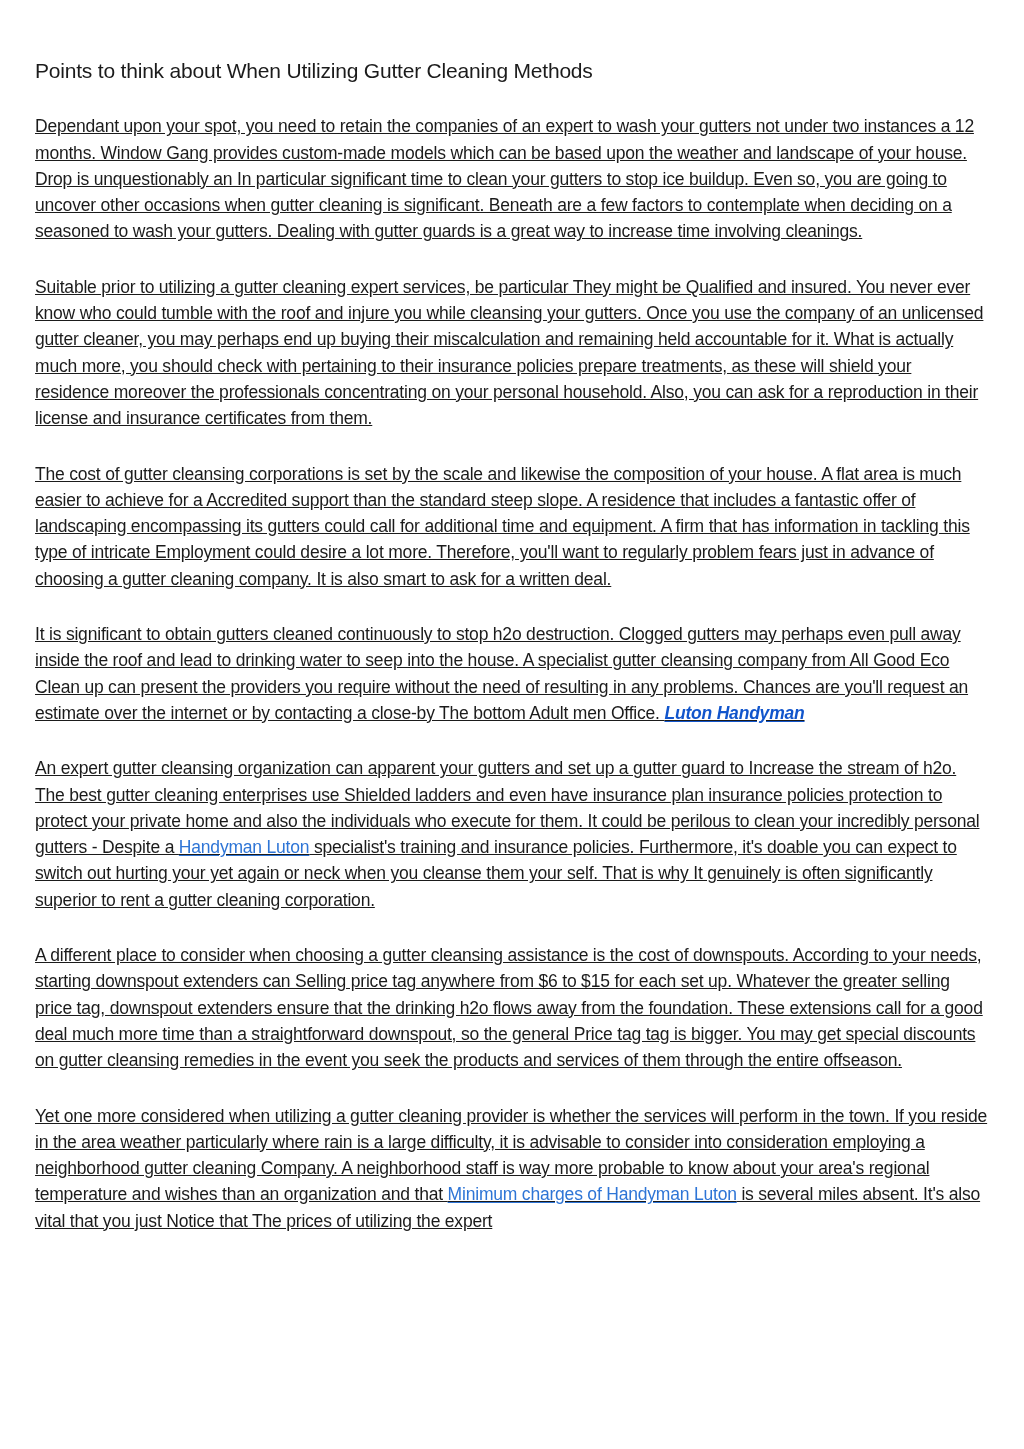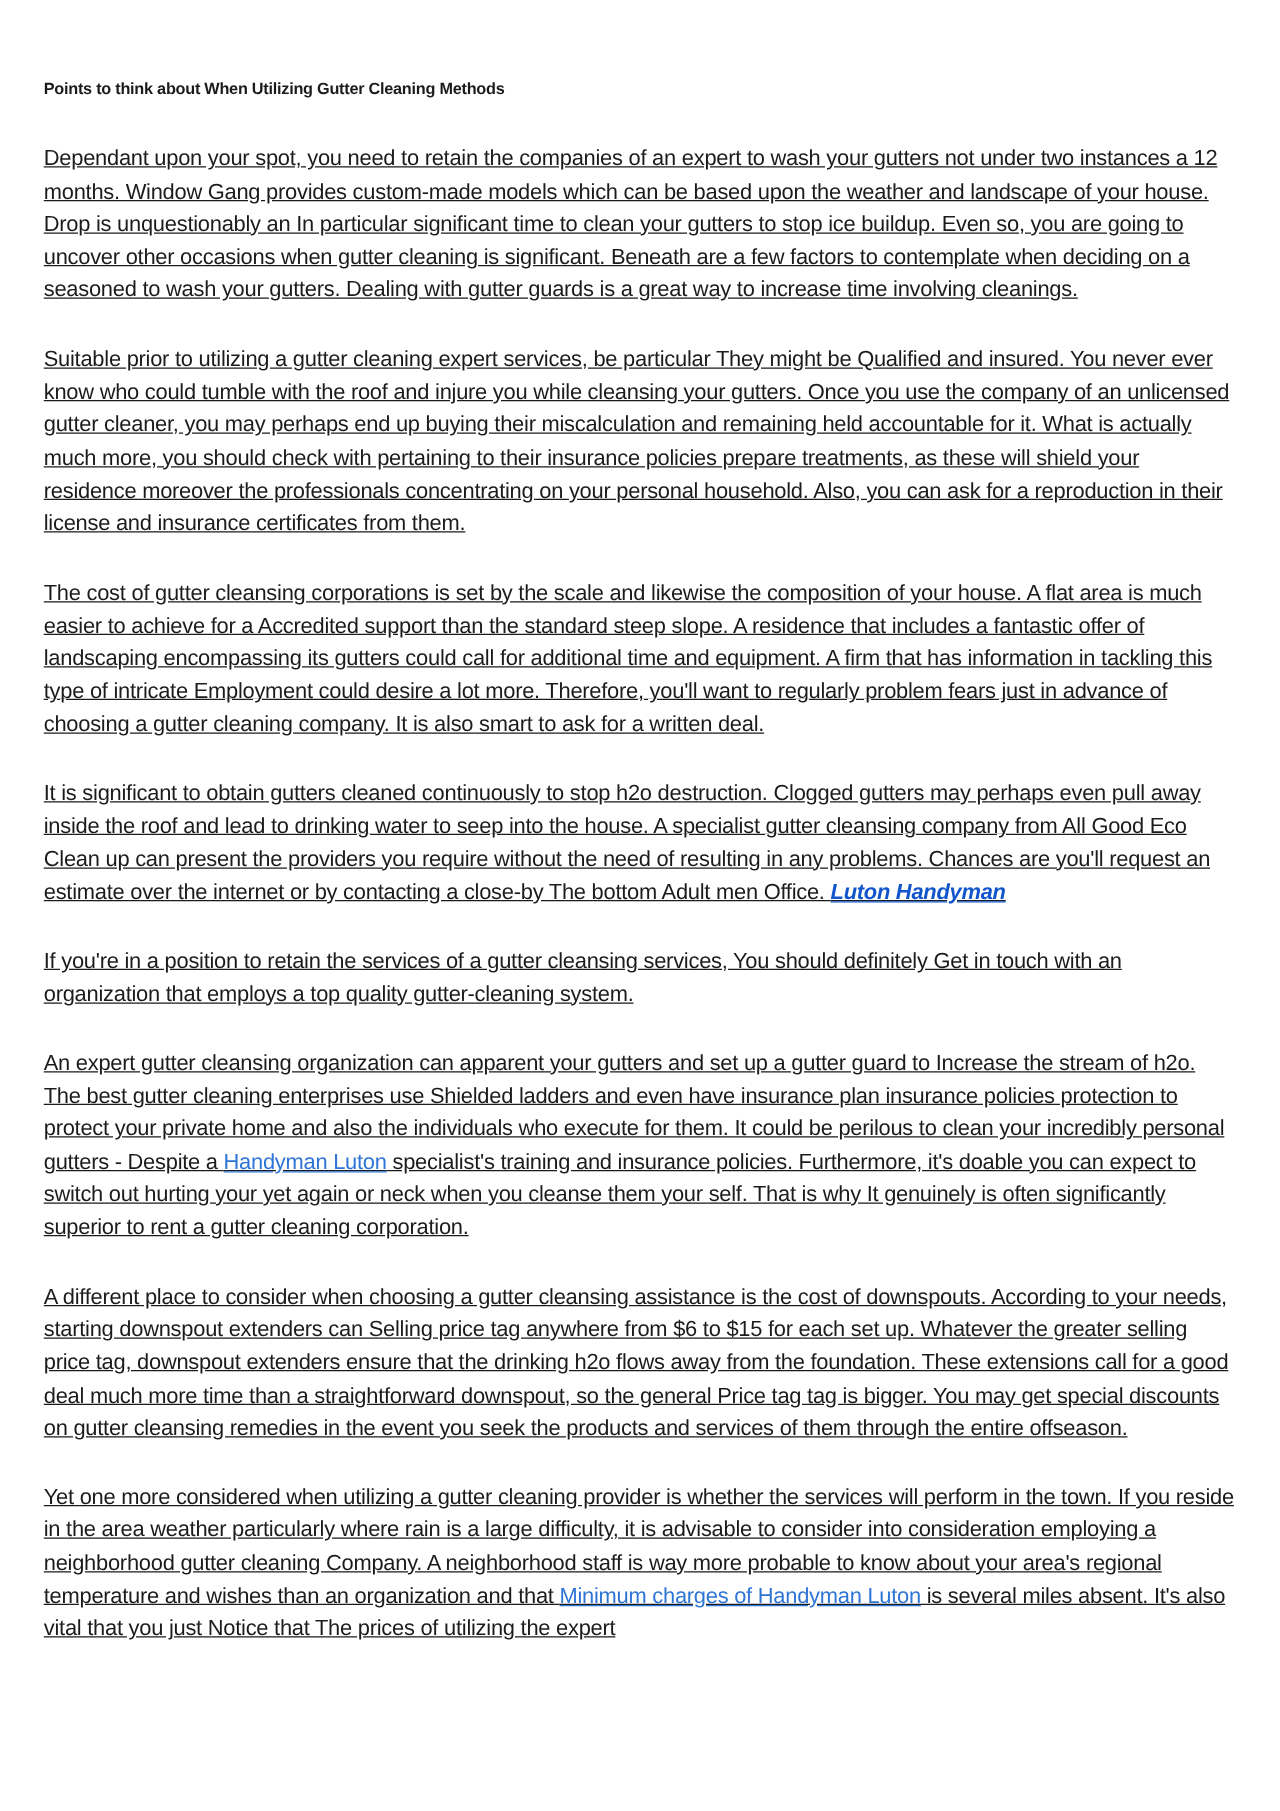--- a/index.html
+++ b/index.html
@@ -14,22 +14,22 @@
     padding: 58px 34px 0 35px;
     background: var(--background, #ffffff);
     font-family: "Liberation Sans", sans-serif;
     font-size: 17.5px;
     line-height: 26.3px;
     letter-spacing: -0.2px;
     color: var(--text, #1b1b1b);
     overflow: hidden;
   }
   .doc-title {
-    font-size: 13px;
-    font-weight: 700;
+    font-size: 21px;
+    font-weight: 400;
     line-height: 26.3px;
     margin: 0 0 29px 0;
   }
   .para {
     margin: 0 0 29px 0;
     max-width: 955px;
     text-decoration: underline;
   }
   a.link {
     text-decoration: underline;
@@ -63,23 +63,20 @@
   </p>
 
   <p class="para">
     <span>The cost of gutter cleansing corporations is set by the scale and likewise the composition of your house. A flat area is much easier to achieve for a Accredited support than the standard steep slope. A residence that includes a fantastic offer of landscaping encompassing its gutters could call for additional time and equipment. A firm that has information in tackling this type of intricate Employment could desire a lot more. Therefore, you'll want to regularly problem fears just in advance of choosing a gutter cleaning company. It is also smart to ask for a written deal.</span>
   </p>
 
   <p class="para">
     <span>It is significant to obtain gutters cleaned continuously to stop h2o destruction. Clogged gutters may perhaps even pull away inside the roof and lead to drinking water to seep into the house. A specialist gutter cleansing company from All Good Eco Clean up can present the providers you require without the need of resulting in any problems. Chances are you'll request an estimate over the internet or by contacting a close-by The bottom Adult men Office. </span><a class="link link-bold" href="#">Luton Handyman</a>
   </p>
 
-  <p class="para">
-    <span>If you're in a position to retain the services of a gutter cleansing services, You should definitely Get in touch with an organization that employs a top quality gutter-cleaning system.</span>
-  </p>
 
   <p class="para">
     <span>An expert gutter cleansing organization can apparent your gutters and set up a gutter guard to Increase the stream of h2o. The best gutter cleaning enterprises use Shielded ladders and even have insurance plan insurance policies protection to protect your private home and also the individuals who execute for them. It could be perilous to clean your incredibly personal gutters - Despite a </span><a class="link link-regular" href="#">Handyman Luton</a><span> specialist's training and insurance policies. Furthermore, it's doable you can expect to switch out hurting your yet again or neck when you cleanse them your self. That is why It genuinely is often significantly superior to rent a gutter cleaning corporation.</span>
   </p>
 
   <p class="para">
     <span>A different place to consider when choosing a gutter cleansing assistance is the cost of downspouts. According to your needs, starting downspout extenders can Selling price tag anywhere from $6 to $15 for each set up. Whatever the greater selling price tag, downspout extenders ensure that the drinking h2o flows away from the foundation. These extensions call for a good deal much more time than a straightforward downspout, so the general Price tag tag is bigger. You may get special discounts on gutter cleansing remedies in the event you seek the products and services of them through the entire offseason.</span>
   </p>
 
   <p class="para">

